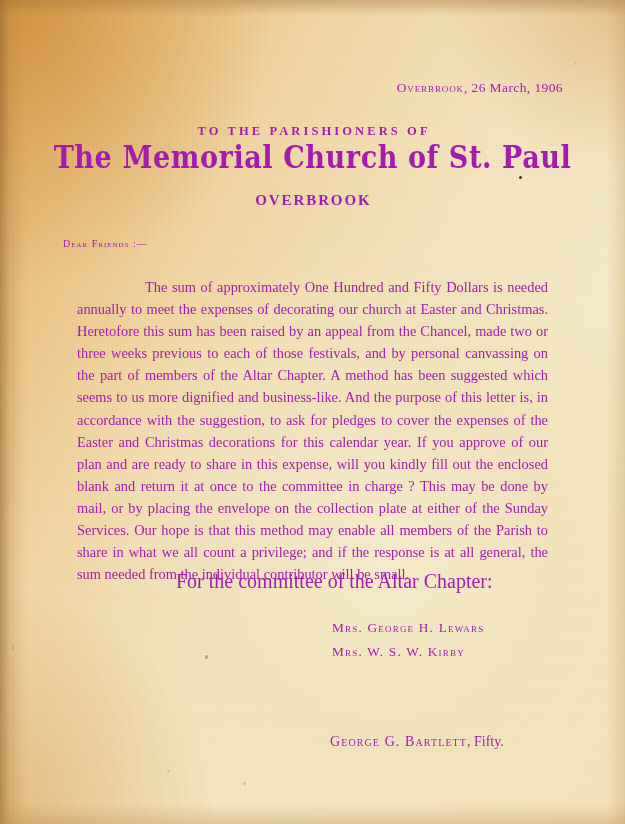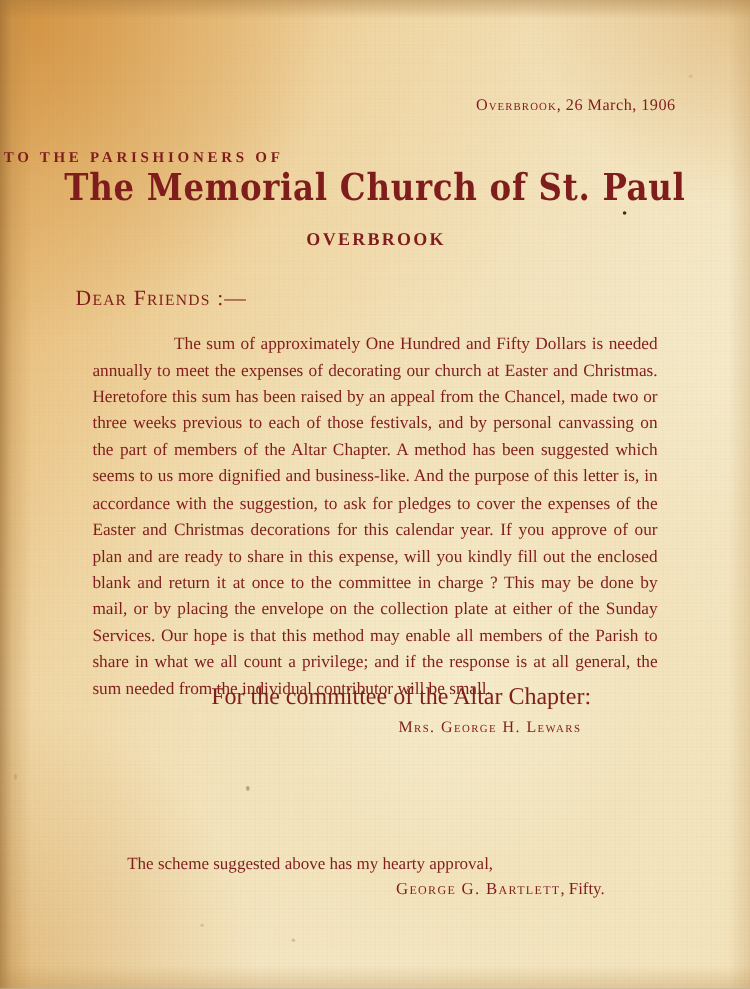--- a/index.html
+++ b/index.html
@@ -8,21 +8,21 @@
     background: #5a5a5a;
   }
 
   #page {
     position: relative;
     width: 625px;
     height: 824px;
     overflow: hidden;
     background: #f0dfb4;
     font-family: "Liberation Serif", serif;
-    color: #7f1d1d;
+    color: #a21caf;
   }
 
   
   .paper-base {
     position: absolute;
     inset: 0;
     background:
       radial-gradient(ellipse 70% 55% at 62% 68%, #f6ebcb 0%, #f2e3bc 38%, rgba(242,227,188,0) 72%),
       linear-gradient(118deg, #e0a65c 0%, #e8bc79 12%, #efd5a2 30%, #f3e3bd 52%, #f5e9c8 72%, #f3e2ba 100%);
   }
@@ -93,21 +93,21 @@
   }
   .sc {
     font-variant: small-caps;
     letter-spacing: .9px;
   }
 
   .to-line {
     position: absolute;
     top: 124px;
     left: 0; right: 0;
-    text-align: left;
+    text-align: center;
     font-size: 12.5px;
     font-weight: bold;
     letter-spacing: 3.1px;
     text-indent: 3.1px;
   }
 
   .church-title {
     position: absolute;
     top: 141px;
     left: 0; right: 0;
@@ -140,21 +140,21 @@
     font-size: 15px;
     font-weight: bold;
     letter-spacing: 1.9px;
     text-indent: 1.9px;
   }
 
   .salutation {
     position: absolute;
     top: 238px;
     left: 63px;
-    font-size: 18px;
+    font-size: 10px;
     letter-spacing: 1px;
   }
 
   .body {
     position: absolute;
     top: 261px;
     left: 62px;
     width: 501px;
     font-size: 14.4px;
     line-height: 22.1px;
@@ -171,21 +171,21 @@
 
   .committee-intro {
     position: absolute;
     top: 570px;
     left: 176px;
     font-size: 20px;
   }
 
   .names {
     position: absolute;
-    top: 594px;
+    top: 616px;
     left: 332px;
     font-size: 13.3px;
     line-height: 23.5px;
   }
   .names div {
     font-variant: small-caps;
     letter-spacing: 1.2px;
     white-space: nowrap;
   }
 
@@ -244,20 +244,20 @@
     <div class="salutation sc">Dear Friends :—</div>
 
     <div class="body">
       <p><span class="lead-indent"></span><span>The sum of approximately One Hundred and Fifty Dollars is needed annually to meet the expenses of decorating our church at Easter and Christmas.  Heretofore this sum has been raised by an appeal from the Chancel, made two or three weeks previous to each of those festivals, and by personal canvassing on the part of members of the Altar Chapter.  A method has been suggested which seems to us more dignified and business-like.  And the purpose of this letter is, in accordance with the suggestion, to ask for pledges to cover the expenses of the Easter and Christmas decorations for this calendar year.  If you approve of our plan and are ready to share in this expense, will you kindly fill out the enclosed blank and return it at once to the committee in charge ?  This may be done by mail, or by placing the envelope on the collection plate at either of the Sunday Services.  Our hope is that this method may enable all members of the Parish to share in what we all count a privilege; and if the response is at all general, the sum needed from the individual contributor will be small.</span></p>
     </div>
 
     <div class="committee-intro">For the committee of the Altar Chapter:</div>
 
     <div class="names">
       <div>Mrs. George H. Lewars</div>
+      <div>Mrs. W. S. W. Kirby</div>
     </div>
 
-    <div class="approval">The scheme suggested above has my hearty approval,</div>
 
     <div class="rector"><span class="rname">George G. Bartlett</span><span>, Fifty.</span></div>
 
   </div>
 </div>
 
 </body></html>

